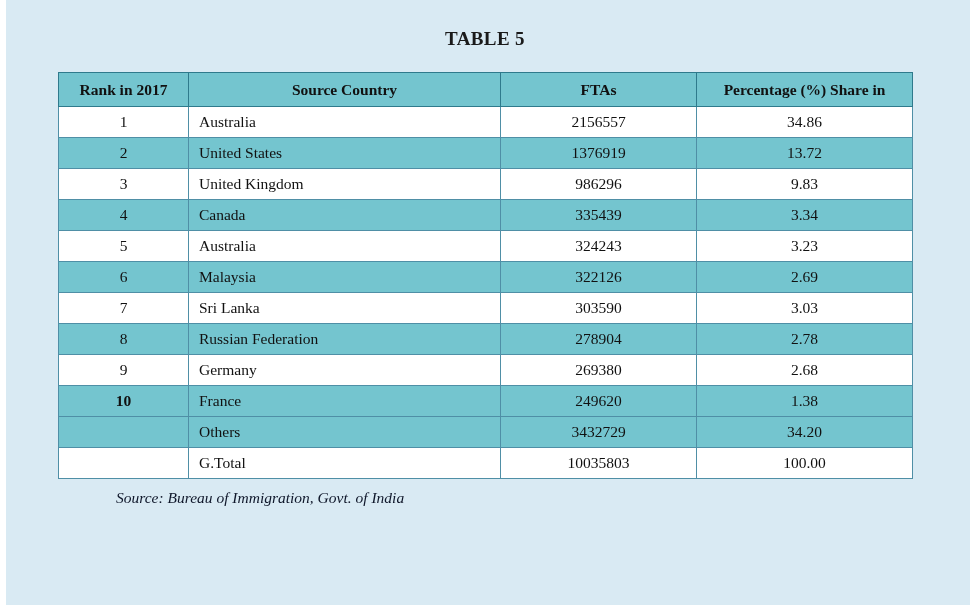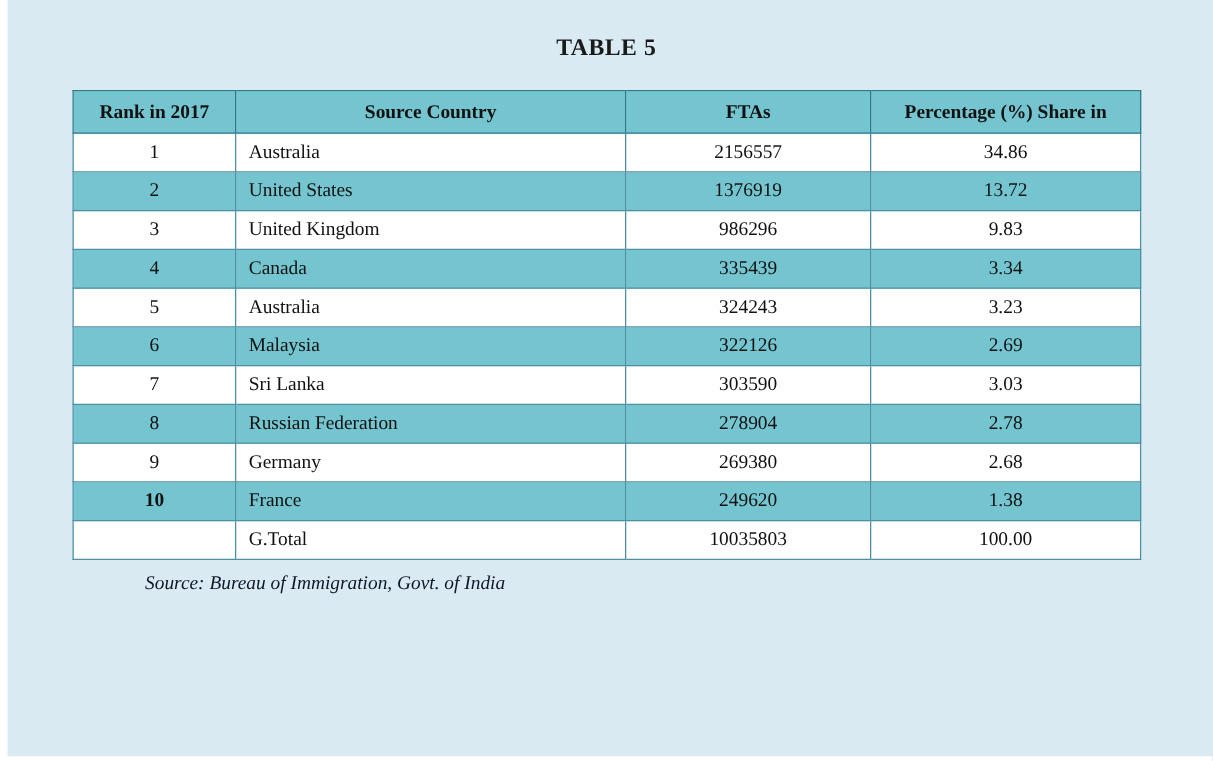--- a/index.html
+++ b/index.html
@@ -192,20 +192,26 @@
         <td class="country">Germany</td>
         <td class="ftas">269380</td>
         <td class="share">2.68</td>
       </tr>
       <tr class="shaded">
         <td class="rank bold-cell">10</td>
         <td class="country">France</td>
         <td class="ftas">249620</td>
         <td class="share">1.38</td>
       </tr>
+      <tr class="shaded">
+        <td class="rank"></td>
+        <td class="country">Others</td>
+        <td class="ftas">3432729</td>
+        <td class="share">34.20</td>
+      </tr>
       <tr class="plain bold-row">
         <td class="rank"></td>
         <td class="country">G.Total</td>
         <td class="ftas">10035803</td>
         <td class="share">100.00</td>
       </tr>
     </tbody>
   </table>
 
   <div class="source-note">Source: Bureau of Immigration, Govt. of India</div>

